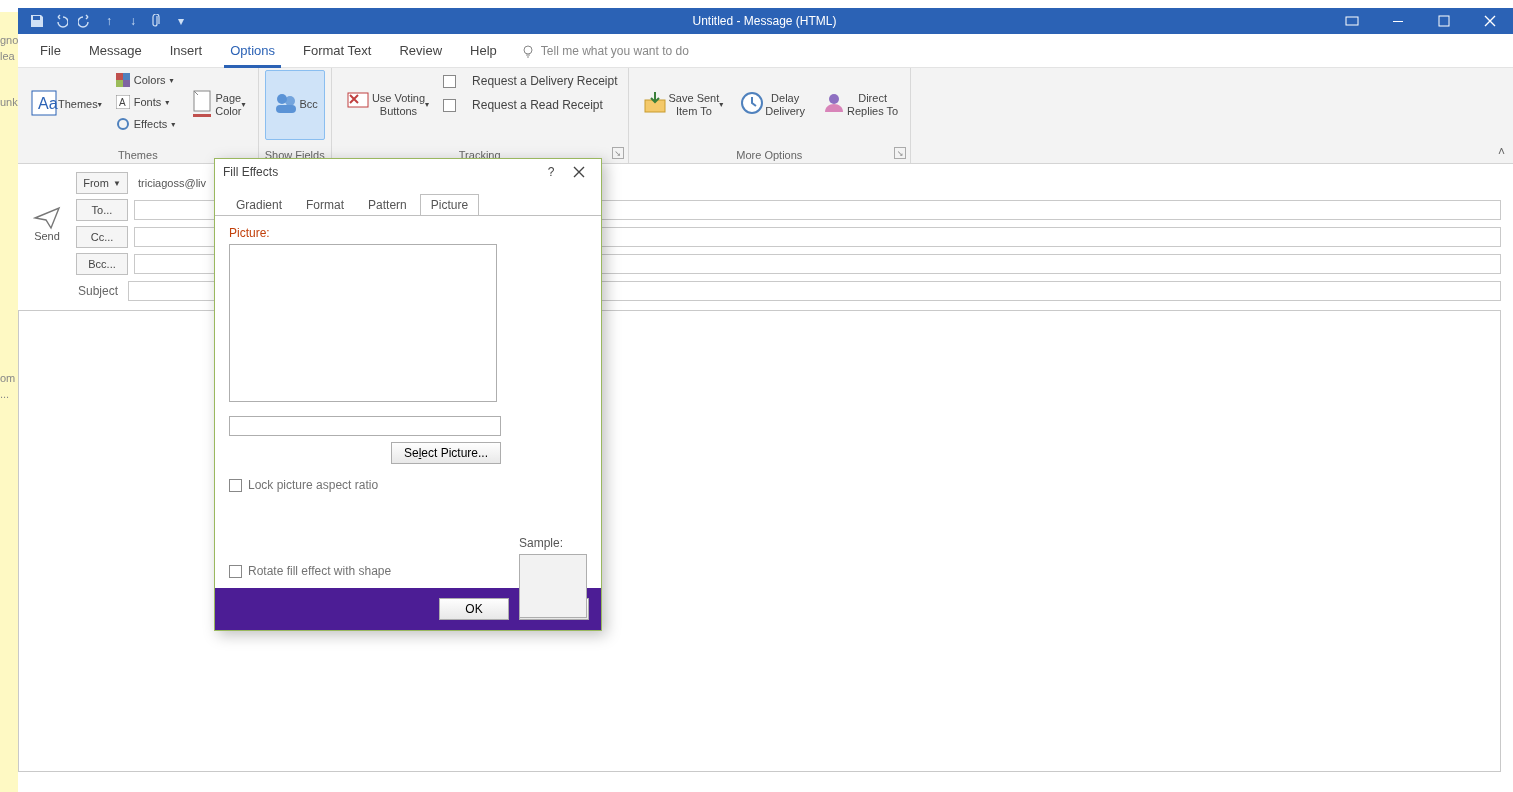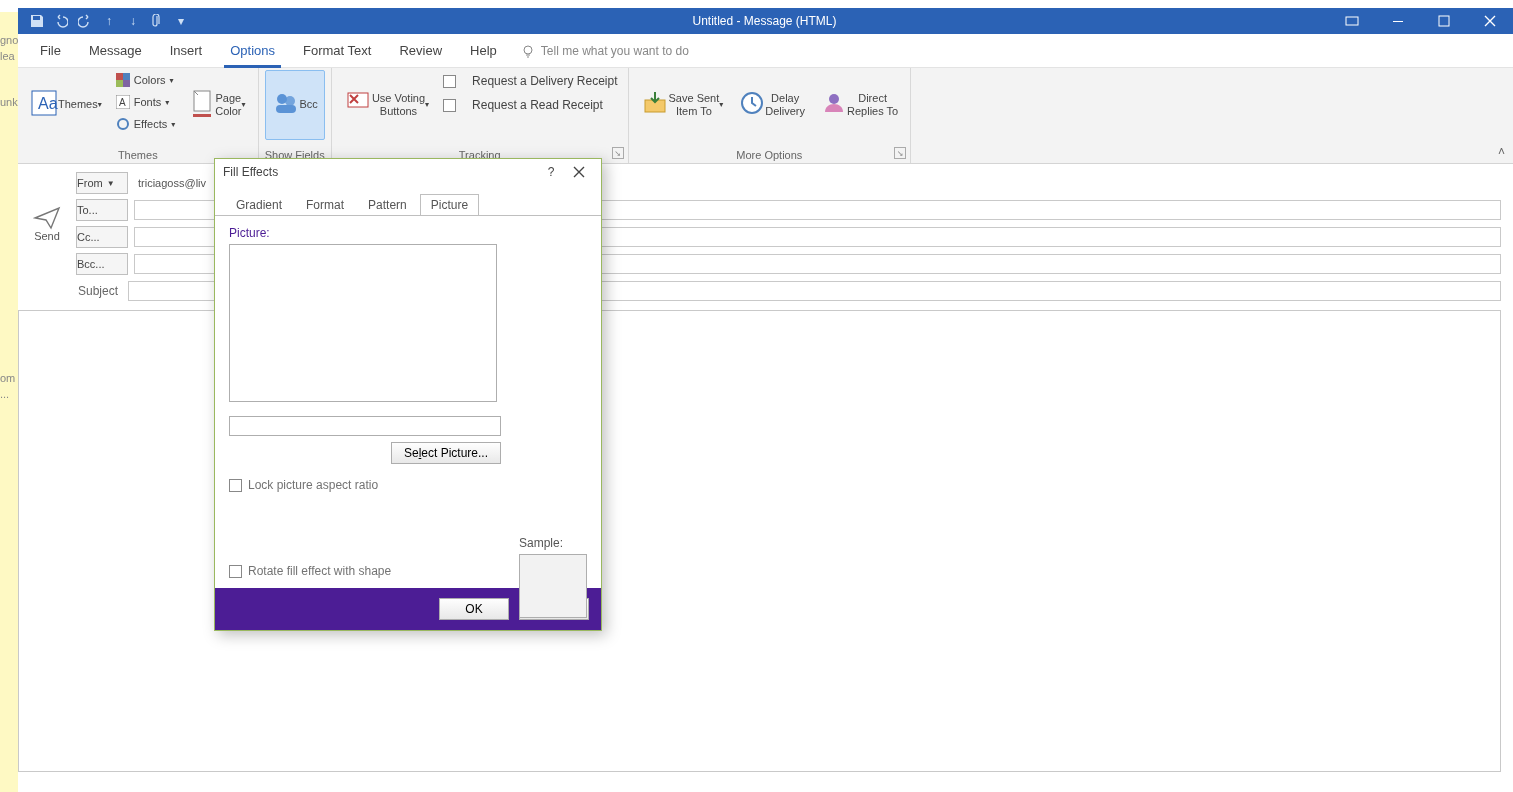--- a/index.html
+++ b/index.html
@@ -43,36 +43,36 @@
 .chk-row { display: flex; align-items: flex-end; gap: 16px; height: 22px; font-size: 12px; padding: 4px 4px; }
 .chk-box { width: 13px; height: 13px; border: 1px solid #888; background: #fff; }
 
 .ribbon-collapse { position: absolute; right: 8px; bottom: 4px; color: #666; cursor: pointer; }
 
 
 .compose { position: absolute; left: 18px; top: 170px; right: 12px; }
 .compose-row { display: flex; align-items: center; height: 26px; margin-bottom: 1px; }
 .send-col { width: 58px; display: flex; flex-direction: column; align-items: center; justify-content: center; }
 .send-btn { width: 48px; height: 60px; display: flex; flex-direction: column; align-items: center; justify-content: center; font-size: 11px; color: #555; cursor: pointer; }
-.addr-btn { width: 52px; height: 22px; border: 1px solid #bfbfbf; background: #f5f5f5; font-size: 11px; display: flex; align-items: center; justify-content: flex-start; margin-right: 6px; cursor: pointer; }
+.addr-btn { width: 52px; height: 22px; border: 1px solid #bfbfbf; background: #f5f5f5; font-size: 11px; display: flex; align-items: center; justify-content: center; margin-right: 6px; cursor: pointer; }
 .addr-input { flex: 1; height: 20px; border: 1px solid #c9c9c9; background: #fff; padding: 0 4px; font-size: 11px; }
 .subject-label { width: 110px; text-align: right; padding-right: 10px; font-size: 12px; color: #666; }
 .body-area { margin-top: 6px; border: 1px solid #c9c9c9; background: #fff; height: 462px; }
 
 
 .dialog { position: absolute; left: 214px; top: 158px; width: 388px; background: #fff; border: 1px solid #9ab85f; box-shadow: 4px 4px 14px rgba(0,0,0,.25); z-index: 100; }
 .dlg-title { height: 26px; background: #fff; display: flex; align-items: center; padding: 0 8px; font-size: 12px; color: #444; }
 .dlg-title .spacer { flex: 1; }
 .dlg-titlebtn { width: 28px; height: 22px; display: flex; align-items: center; justify-content: center; cursor: pointer; }
 
 .dlg-tabs { display: flex; padding: 8px 10px 0 10px; gap: 2px; }
 .dlg-tab { padding: 3px 10px; font-size: 12px; color: #555; cursor: pointer; border: 1px solid transparent; position: relative; top: 1px; }
 .dlg-tab.active { border: 1px solid #bfbfbf; border-bottom-color: #fff; background: #fff; }
 .dlg-panel { border-top: 1px solid #bfbfbf; padding: 10px 14px; }
-.dlg-panel .field-label { font-size: 12px; color: #4c1d95; margin-bottom: 4px; }
+.dlg-panel .field-label { font-size: 12px; color: #c2410c; margin-bottom: 4px; }
 .pic-preview { width: 268px; height: 158px; border: 1px solid #aeaeae; background: #fff; }
 .path-input { width: 272px; height: 20px; border: 1px solid #aeaeae; margin-top: 14px; background: #fff; }
 .select-pic-row { display: flex; justify-content: flex-end; width: 272px; margin-top: 6px; }
 .btn { height: 22px; padding: 0 12px; border: 1px solid #adadad; background: linear-gradient(#fefefe,#e8e8e8); font-size: 12px; cursor: pointer; display: inline-flex; align-items: center; justify-content: center; min-width: 70px; }
 .dlg-chk { display: flex; align-items: center; gap: 6px; margin-top: 14px; font-size: 12px; color: #737373; }
 .sample-block { position: absolute; right: 14px; top: 320px; font-size: 12px; color: #555; }
 .sample-box { width: 68px; height: 64px; border: 1px solid #aeaeae; background: #f2f2f2; margin-top: 4px; }
 .dlg-footer { display: flex; justify-content: flex-end; gap: 10px; padding: 10px 12px; border-top: 0; background: #4c1d95; }
 .underline-letter { text-decoration: underline; }
 </style>

